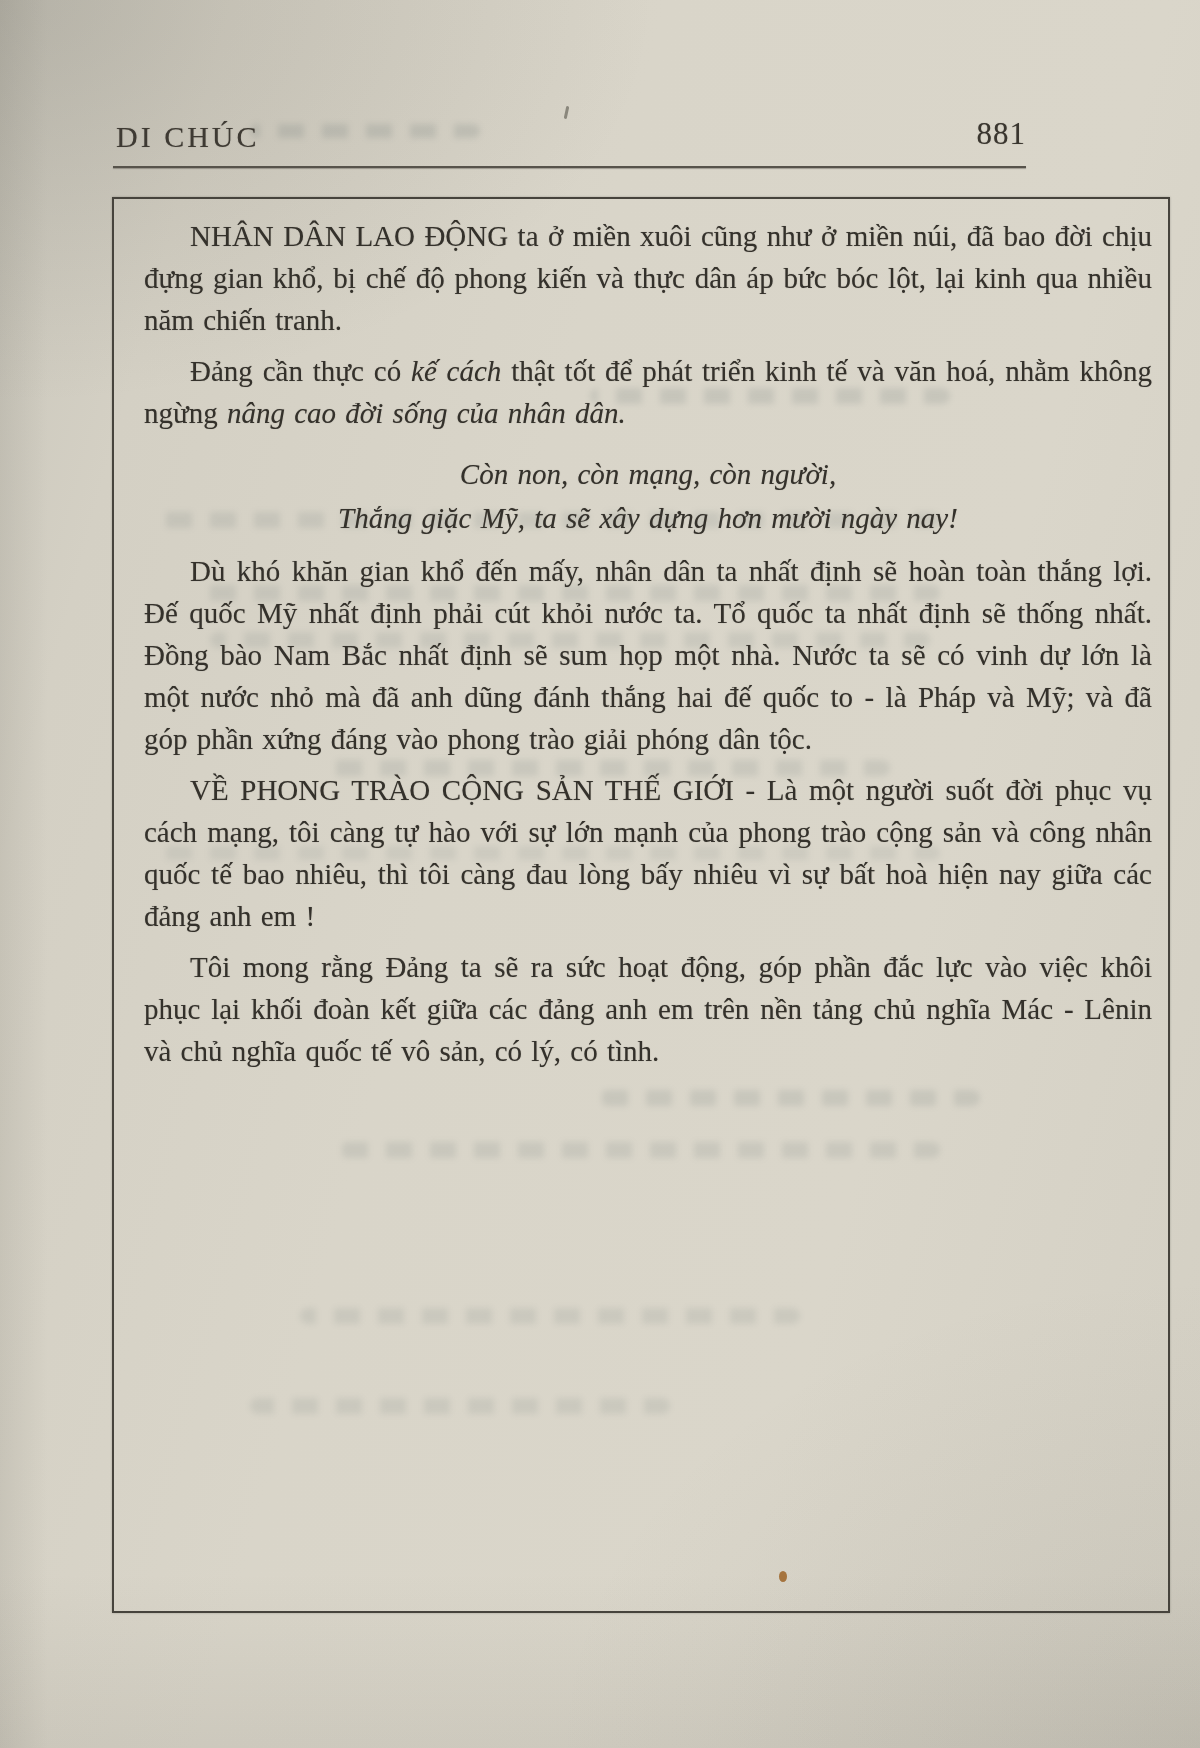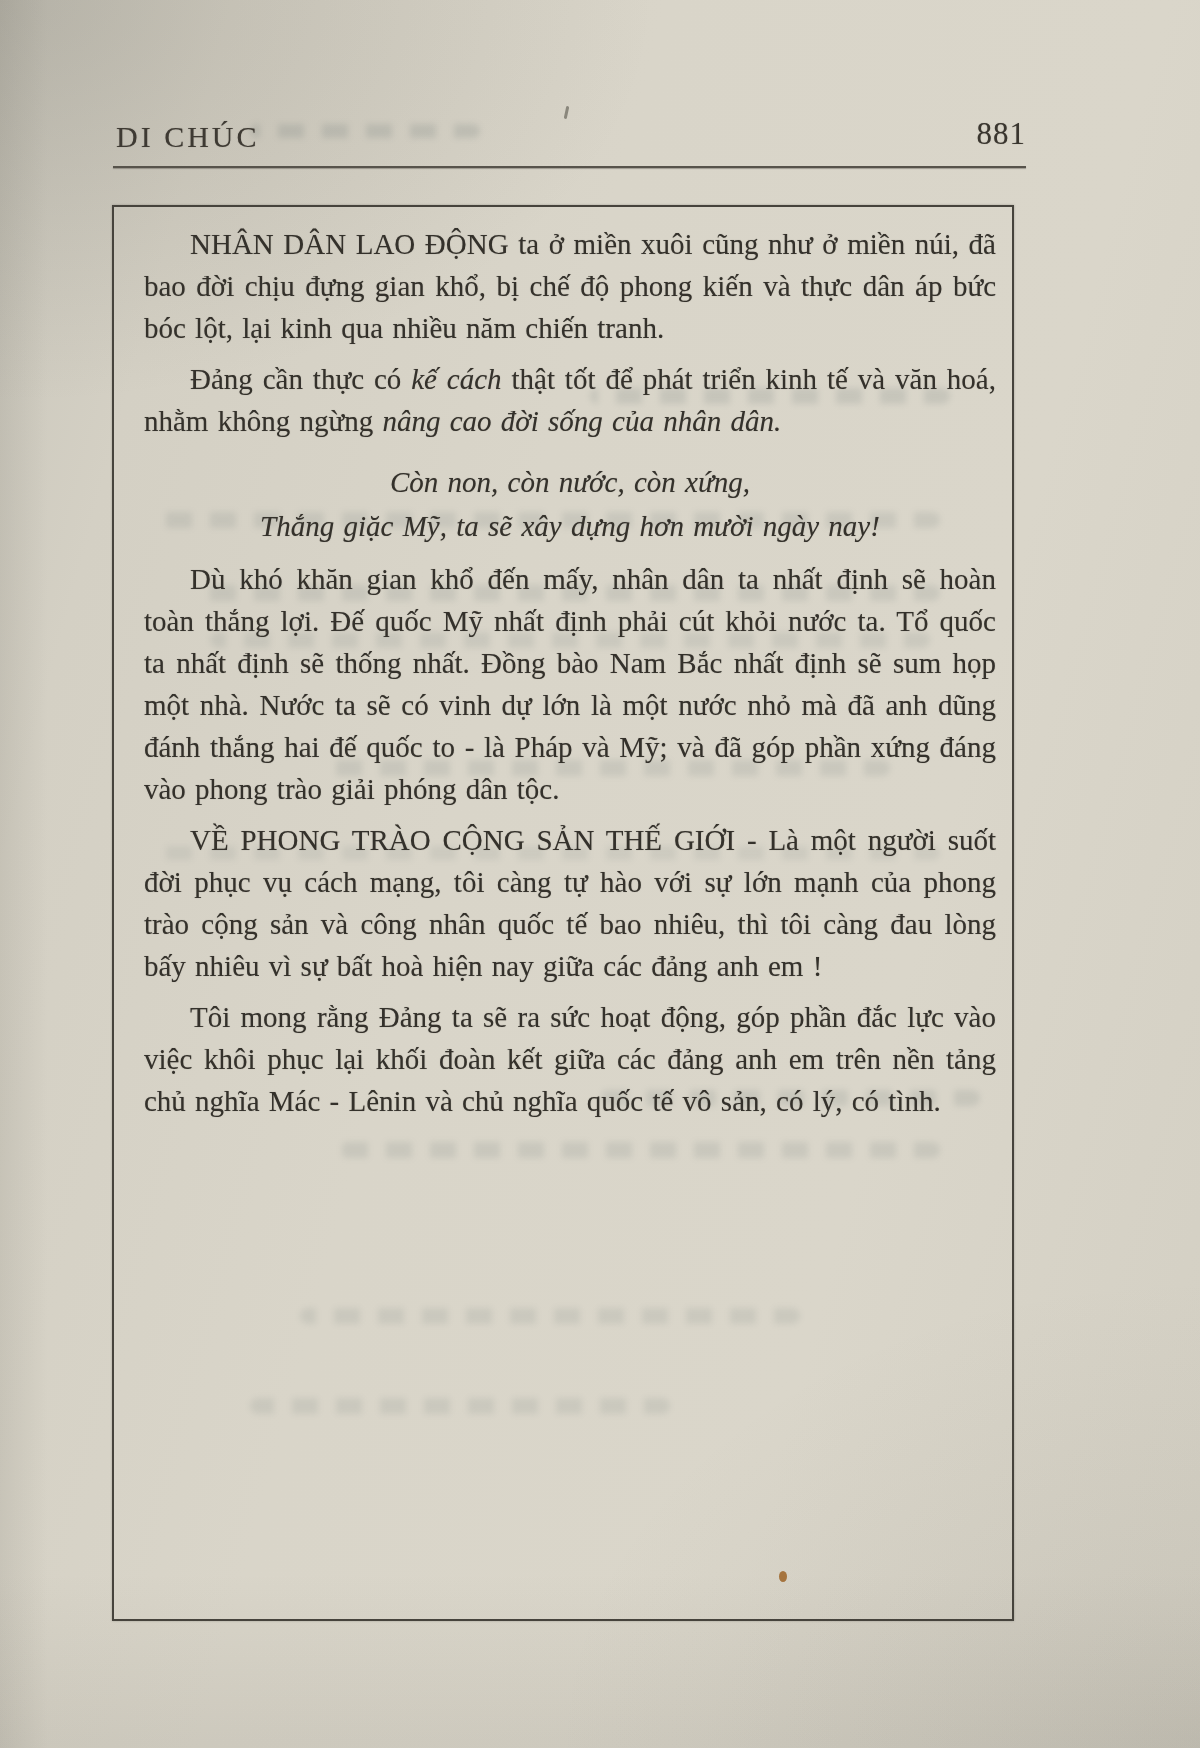--- a/index.html
+++ b/index.html
@@ -26,21 +26,21 @@
   .hdr-num{
     position:absolute;right:174px;top:116px;
     font-size:31px;letter-spacing:1px;color:#3a362f;
     text-shadow:0 0 1px rgba(58,54,47,.4);
   }
   .rule{
     position:absolute;left:113px;top:166px;width:913px;height:2px;
     background:#57534b;box-shadow:0 1px 1px rgba(87,83,75,.45);
   }
   .box{
-    position:absolute;left:112px;top:205px;width:902px;min-height:1416px;
+    position:absolute;left:112px;top:197px;width:1058px;min-height:1416px;
     box-sizing:border-box;border:2px solid #46433c;
     padding:16px 16px 18px 30px;
     box-shadow:0 0 2px rgba(70,67,60,.35);
   }
   .bodytext{
     font-size:29px;line-height:42px;color:#34312b;
     text-shadow:0 0 1px rgba(52,49,43,.35);
     word-spacing:2px;
   }
   .para{margin:0 0 9px;text-indent:46px;text-align:justify;}
@@ -97,21 +97,21 @@
 
   <div class="hdr-title">DI CHÚC</div>
   <div class="hdr-num">881</div>
   <div class="rule"></div>
 
   <div class="box">
     <div class="bodytext">
         <p class="para"><span>NHÂN DÂN LAO ĐỘNG ta ở miền xuôi cũng như ở miền núi, đã bao đời chịu đựng gian khổ, bị chế độ phong kiến và thực dân áp bức bóc lột, lại kinh qua nhiều năm chiến tranh.</span></p>
         <p class="para"><span>Đảng cần thực có </span><span class="it">kế cách</span><span> thật tốt để phát triển kinh tế và văn hoá, nhằm không ngừng </span><span class="it">nâng cao đời sống của nhân dân.</span></p>
         <div class="verse">
-          <div class="verse-line">Còn non, còn nước, còn xứng,</div>
+          <div class="verse-line">Còn non, còn mạng, còn người,</div>
           <div class="verse-line">Thắng giặc Mỹ, ta sẽ xây dựng hơn mười ngày nay!</div>
         </div>
         <p class="para"><span>Dù khó khăn gian khổ đến mấy, nhân dân ta nhất định sẽ hoàn toàn thắng lợi. Đế quốc Mỹ nhất định phải cút khỏi nước ta. Tổ quốc ta nhất định sẽ thống nhất. Đồng bào Nam Bắc nhất định sẽ sum họp một nhà. Nước ta sẽ có vinh dự lớn là một nước nhỏ mà đã anh dũng đánh thắng hai đế quốc to - là Pháp và Mỹ; và đã góp phần xứng đáng vào phong trào giải phóng dân tộc.</span></p>
         <p class="para"><span>VỀ PHONG TRÀO CỘNG SẢN THẾ GIỚI - Là một người suốt đời phục vụ cách mạng, tôi càng tự hào với sự lớn mạnh của phong trào cộng sản và công nhân quốc tế bao nhiêu, thì tôi càng đau lòng bấy nhiêu vì sự bất hoà hiện nay giữa các đảng anh em !</span></p>
         <p class="para"><span>Tôi mong rằng Đảng ta sẽ ra sức hoạt động, góp phần đắc lực vào việc khôi phục lại khối đoàn kết giữa các đảng anh em trên nền tảng chủ nghĩa Mác - Lênin và chủ nghĩa quốc tế vô sản, có lý, có tình.</span></p>
       </div>
   </div>
 
   <div class="stain"></div>
 

